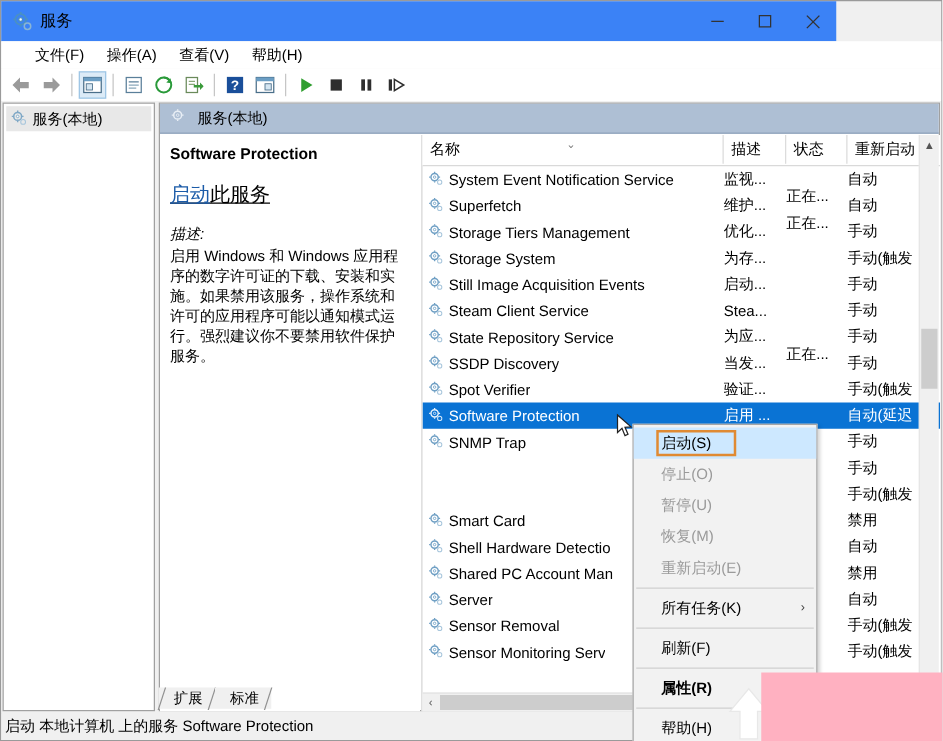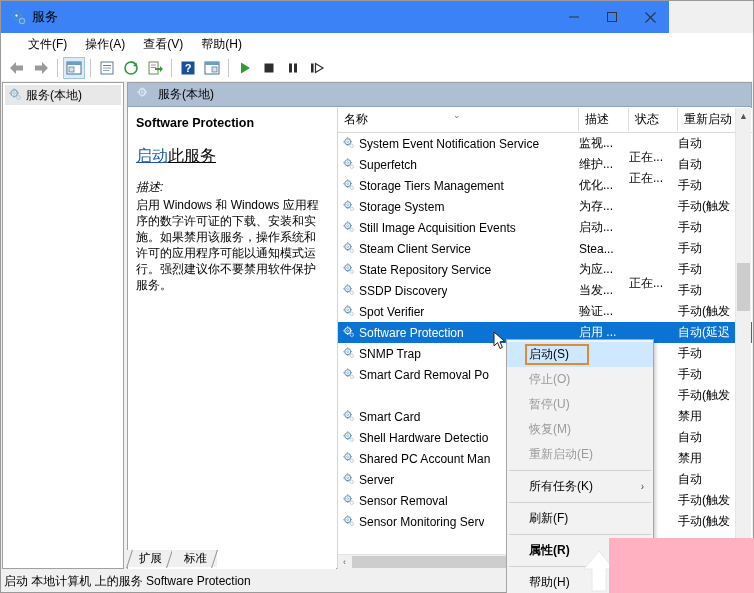--- a/index.html
+++ b/index.html
@@ -495,34 +495,20 @@
                     </g>
                     <circle cx="12" cy="12" r="2.1" fill="none" stroke="#a8c6dc" stroke-width="1"></circle>
                   </svg></span>
                 <span>SNMP Trap</span>
               </span>
               <span class="c-desc"></span>
               <span class="c-state"></span>
               <span class="c-start">手动</span>
             </div>
             <div class="row">
-              <span class="c-name">
-                <span><svg width="13" height="13" viewBox="0 0 16 16">
-                    <circle cx="7" cy="7" r="3.6" fill="none" stroke="#6f9fc4" stroke-width="1.4"></circle>
-                    <circle cx="7" cy="7" r="1.2" fill="none" stroke="#6f9fc4" stroke-width=".8"></circle>
-                    <g stroke="#6f9fc4" stroke-width="1.3">
-                      <line x1="7" y1="1.6" x2="7" y2="3"></line>
-                      <line x1="7" y1="11" x2="7" y2="12.4"></line>
-                      <line x1="1.6" y1="7" x2="3" y2="7"></line>
-                      <line x1="11" y1="7" x2="12.4" y2="7"></line>
-                    </g>
-                    <circle cx="12" cy="12" r="2.1" fill="none" stroke="#a8c6dc" stroke-width="1"></circle>
-                  </svg></span>
-                <span>Smart Card Removal Po</span>
-              </span>
               <span class="c-desc"></span>
               <span class="c-state"></span>
               <span class="c-start">手动</span>
             </div>
             <div class="row">
               <span class="c-desc"></span>
               <span class="c-state"></span>
               <span class="c-start">手动(触发</span>
             </div>
             <div class="row">

